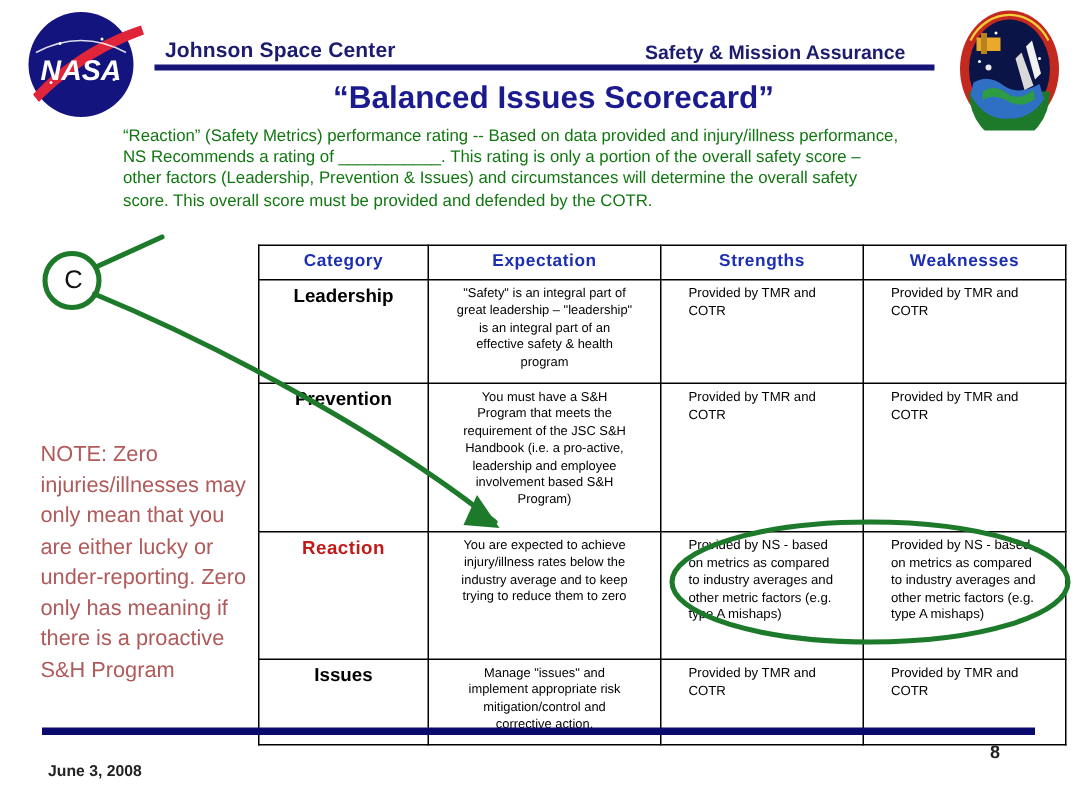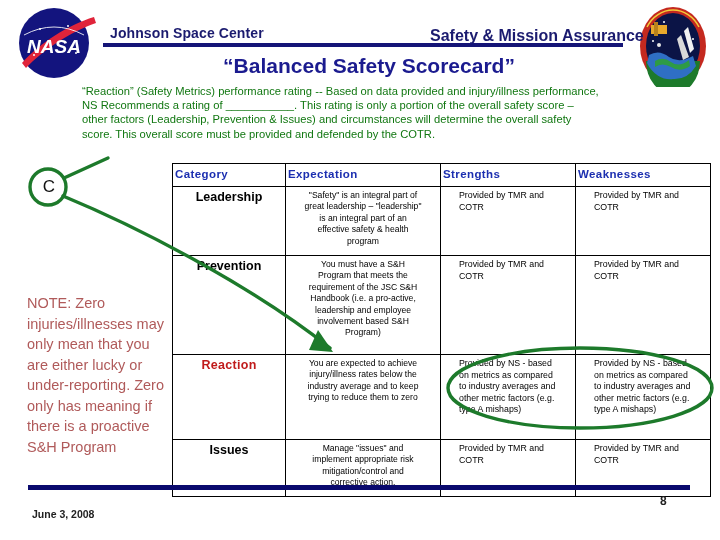--- a/index.html
+++ b/index.html
@@ -16,21 +16,21 @@
   #nasa-logo{position:absolute;left:10px;top:5px;width:88px;height:78px;}
   #patch-logo{position:absolute;left:633px;top:5px;width:80px;height:82px;}
 
   #jsc-title{
     position:absolute;left:110px;top:25px;
     font-size:14px;font-weight:bold;color:#1b1b6f;
     letter-spacing:.1px;white-space:nowrap;
   }
   #sma-title{
     position:absolute;left:430px;top:27px;
-    font-size:16px;font-weight:bold;color:#1b1b6f;
+    font-size:13px;font-weight:bold;color:#1b1b6f;
     white-space:nowrap;
   }
   #header-rule{
     position:absolute;left:103px;top:43px;width:520px;height:4px;
     background:#151577;
   }
 
   #main-title{
     position:absolute;left:0;right:0;top:54px;
     text-align:center;
@@ -65,21 +65,21 @@
     table-layout:fixed;
     background:transparent;
   }
   #scorecard td,#scorecard th{
     border:1.6px solid #000;
     vertical-align:top;
     padding:3px 18px;
     background:transparent;
   }
   #scorecard thead th{
-    text-align:left;
+    text-align:center;
     font-size:11.5px;font-weight:bold;color:#1c2fb0;
     letter-spacing:.4px;
     padding:4px 2px;
     height:14px;
   }
   .col-cat{width:108px;}
   .col-exp{width:150px;}
   .col-str{width:130px;}
   .col-wea{width:130px;}
 
@@ -148,21 +148,21 @@
     <circle cx="31" cy="17" r="1" fill="#fff"></circle>
     <circle cx="60" cy="34" r="1" fill="#fff"></circle>
     <circle cx="20" cy="36" r="1" fill="#fff"></circle>
     <path d="M14 22 A30 34 0 0 1 66 22" stroke="#f2cf3a" stroke-width="1.5" fill="none"></path>
   </svg>
 
   <div id="jsc-title">Johnson Space Center</div>
   <div id="sma-title">Safety &amp; Mission Assurance</div>
   <div id="header-rule"></div>
 
-  <div id="main-title">“Balanced Safety Scorecard”</div>
+  <div id="main-title">“Balanced Issues Scorecard”</div>
 
   <div id="intro-para">“Reaction” (Safety Metrics) performance rating --  Based on data provided and injury/illness performance,  NS Recommends a rating of ___________.   This rating is only a portion of the overall safety score – other factors (Leadership, Prevention &amp; Issues) and circumstances will determine the overall safety score.   This overall score must be provided and defended by the COTR.</div>
 
   <div id="note-text">NOTE:  Zero injuries/illnesses may only mean that you are either lucky or under-reporting.  Zero only has meaning if there is a proactive S&amp;H Program</div>
 
   <table id="scorecard">
     <thead>
       <tr>
         <th class="col-cat">Category</th>
         <th class="col-exp">Expectation</th>

